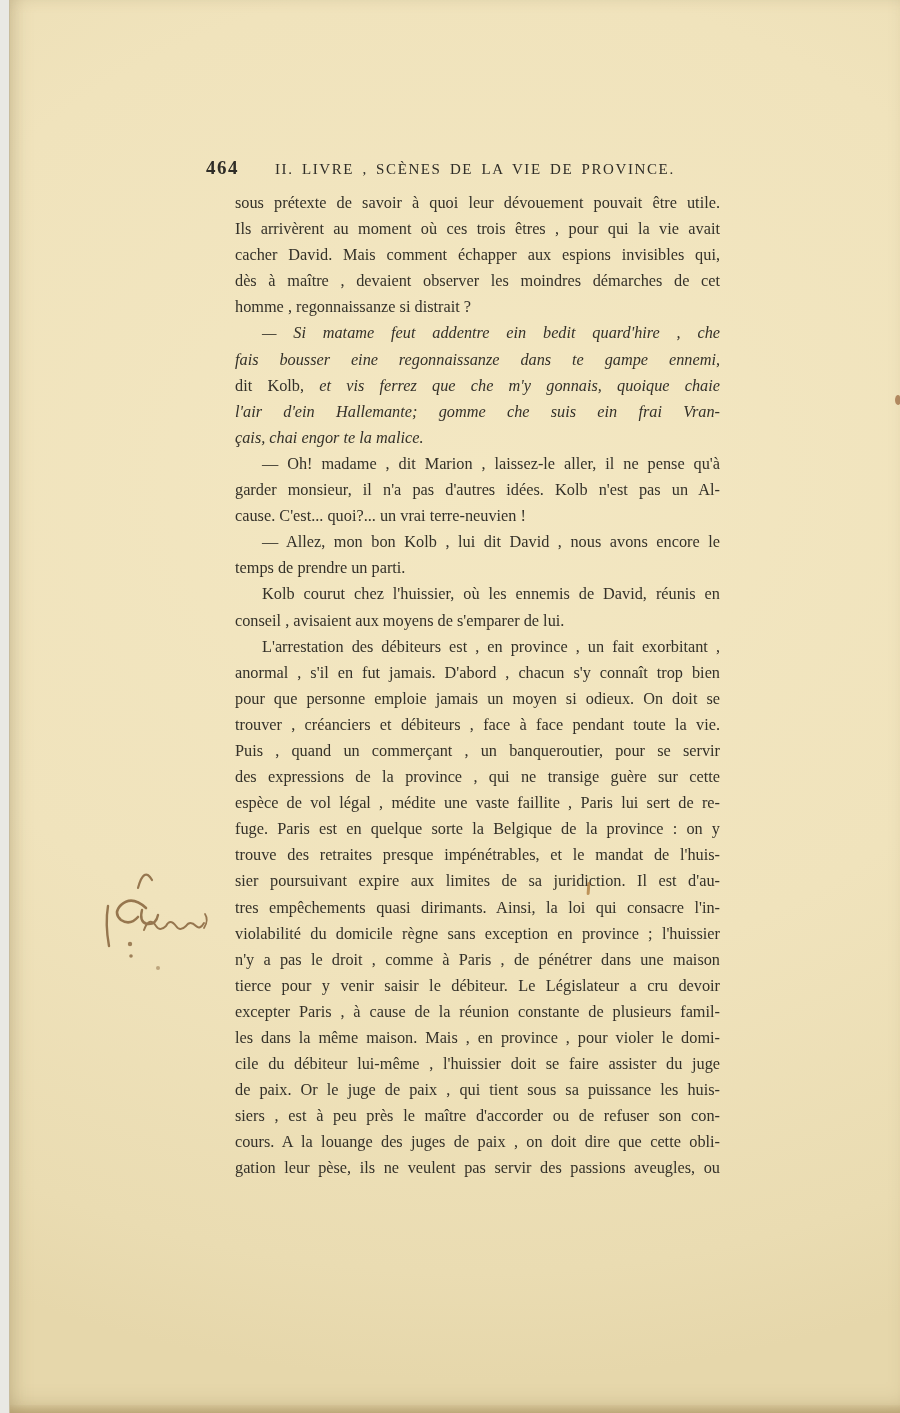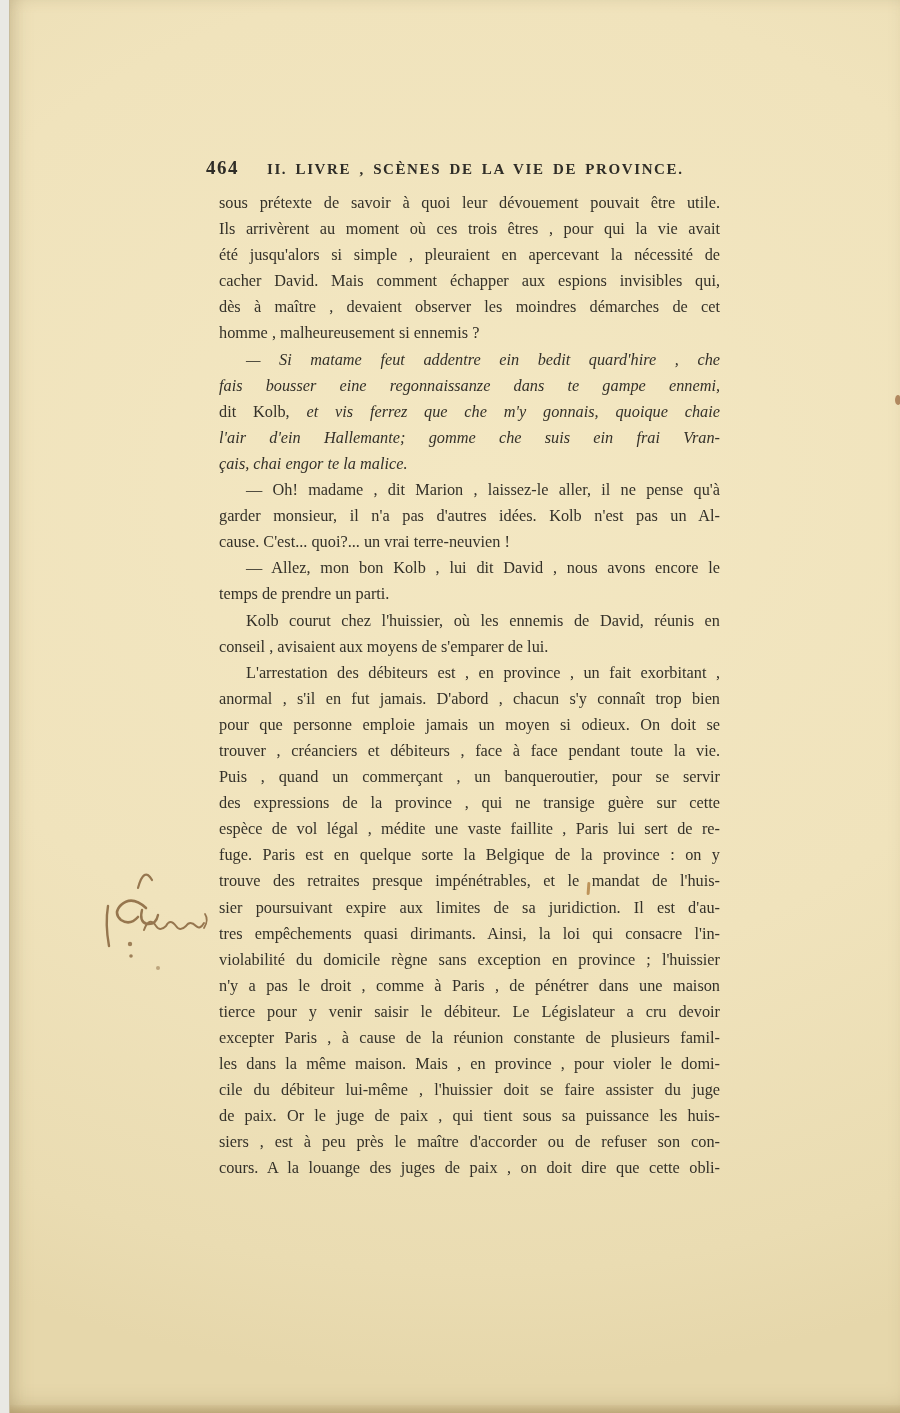--- a/index.html
+++ b/index.html
@@ -21,31 +21,32 @@
     background:linear-gradient(rgba(190,168,120,.15), rgba(178,154,104,.55));
   }
   .header{
     position:absolute;left:196px;top:157px;width:500px;
     display:flex;align-items:baseline;color:#2f2d27;
   }
   .pagenum{
     font-size:19px;font-weight:bold;letter-spacing:1.5px;
   }
   .runtitle{
-    margin-left:28px;font-size:15px;font-weight:bold;letter-spacing:1.6px;
+    margin-left:36px;font-size:15px;font-weight:normal;letter-spacing:1.6px;
     white-space:nowrap;word-spacing:3px;text-align:right;
   }
   .textblock{
     position:absolute;left:209px;top:190px;width:501px;
     font-size:16.3px;color:#343129;
   }
   .line{
     height:26.1px;line-height:26.1px;
     text-align:justify;text-align-last:justify;
     overflow:hidden;
+    margin-left:16px;
   }
   .line.ind{text-indent:27px;}
   .line.end{text-align-last:left;}
   .it{font-style:italic;}
   .rm{font-style:normal;}
   .margin-note{position:absolute;left:84px;top:858px;}
   .speck{position:absolute;border-radius:50%;}
   .speck-right{left:885px;top:395px;width:6px;height:10px;background:#9c6b42;opacity:.75;}
   .speck-tick{left:577px;top:882px;width:3px;height:13px;border-radius:2px;
     background:#a6702f;opacity:.7;transform:rotate(4deg);}
@@ -57,24 +58,23 @@
 <div class="paper">
 
   <div class="header">
     <span class="pagenum">464</span>
     <span class="runtitle">II. LIVRE , SCÈNES DE LA VIE DE PROVINCE.</span>
   </div>
 
   <div class="textblock">
       <div class="line">sous prétexte de savoir à quoi leur dévouement pouvait être utile.</div>
       <div class="line">Ils arrivèrent au moment où ces trois êtres , pour qui la vie avait</div>
-      <div class="line">été jusqu'alors si simple , pleuraient en apercevant la nécessité de</div>
       <div class="line">cacher David. Mais comment échapper aux espions invisibles qui,</div>
       <div class="line">dès à maître , devaient observer les moindres démarches de cet</div>
-      <div class="line end">homme , malheureusement si ennemis ?</div>
+      <div class="line end">homme , regonnaissanze si distrait ?</div>
       <div class="line ind it">— Si matame feut addentre ein bedit quard'hire , che</div>
       <div class="line it">fais bousser eine regonnaissanze dans te gampe ennemi,</div>
       <div class="line"><span class="rm">dit Kolb, </span><span class="it">et vis ferrez que che m'y gonnais, quoique chaie</span></div>
       <div class="line it">l'air d'ein Hallemante; gomme che suis ein frai Vran-</div>
       <div class="line end it">çais, chai engor te la malice.</div>
       <div class="line ind">— Oh! madame , dit Marion , laissez-le aller, il ne pense qu'à</div>
       <div class="line">garder monsieur, il n'a pas d'autres idées. Kolb n'est pas un Al-</div>
       <div class="line end">cause. C'est... quoi?... un vrai terre-neuvien !</div>
       <div class="line ind">— Allez, mon bon Kolb , lui dit David , nous avons encore le</div>
       <div class="line end">temps de prendre un parti.</div>
@@ -93,20 +93,21 @@
       <div class="line">tres empêchements quasi dirimants. Ainsi, la loi qui consacre l'in-</div>
       <div class="line">violabilité du domicile règne sans exception en province ; l'huissier</div>
       <div class="line">n'y a pas le droit , comme à Paris , de pénétrer dans une maison</div>
       <div class="line">tierce pour y venir saisir le débiteur. Le Législateur a cru devoir</div>
       <div class="line">excepter Paris , à cause de la réunion constante de plusieurs famil-</div>
       <div class="line">les dans la même maison. Mais , en province , pour violer le domi-</div>
       <div class="line">cile du débiteur lui-même , l'huissier doit se faire assister du juge</div>
       <div class="line">de paix. Or le juge de paix , qui tient sous sa puissance les huis-</div>
       <div class="line">siers , est à peu près le maître d'accorder ou de refuser son con-</div>
       <div class="line">cours. A la louange des juges de paix , on doit dire que cette obli-</div>
+      <div class="line">gation leur pèse, ils ne veulent pas servir des passions aveugles, ou</div>
     </div>
 
   <svg class="margin-note" width="118" height="108" viewBox="0 0 118 108">
     <g fill="none" stroke="#8a6840" stroke-linecap="round" opacity="0.88">
       <path d="M44,30 Q50,8 58,22" stroke-width="2.2"></path>
       <path d="M52,50 Q38,37 27,47 Q19,55 27,62 Q36,68 44,59" stroke-width="2.6"></path>
       <path d="M48,52 Q45,64 53,66 Q62,67 64,57" stroke-width="2.4"></path>
       <path d="M14,48 Q11,66 15,88" stroke-width="2.4"></path>
       <path d="M50,72 Q55,58 62,68 Q66,74 72,68 Q76,60 82,68 Q86,74 92,68 Q96,62 102,68 Q106,72 110,65" stroke-width="2"></path>
       <path d="M111,56 Q115,62 110,70" stroke-width="1.8"></path>

